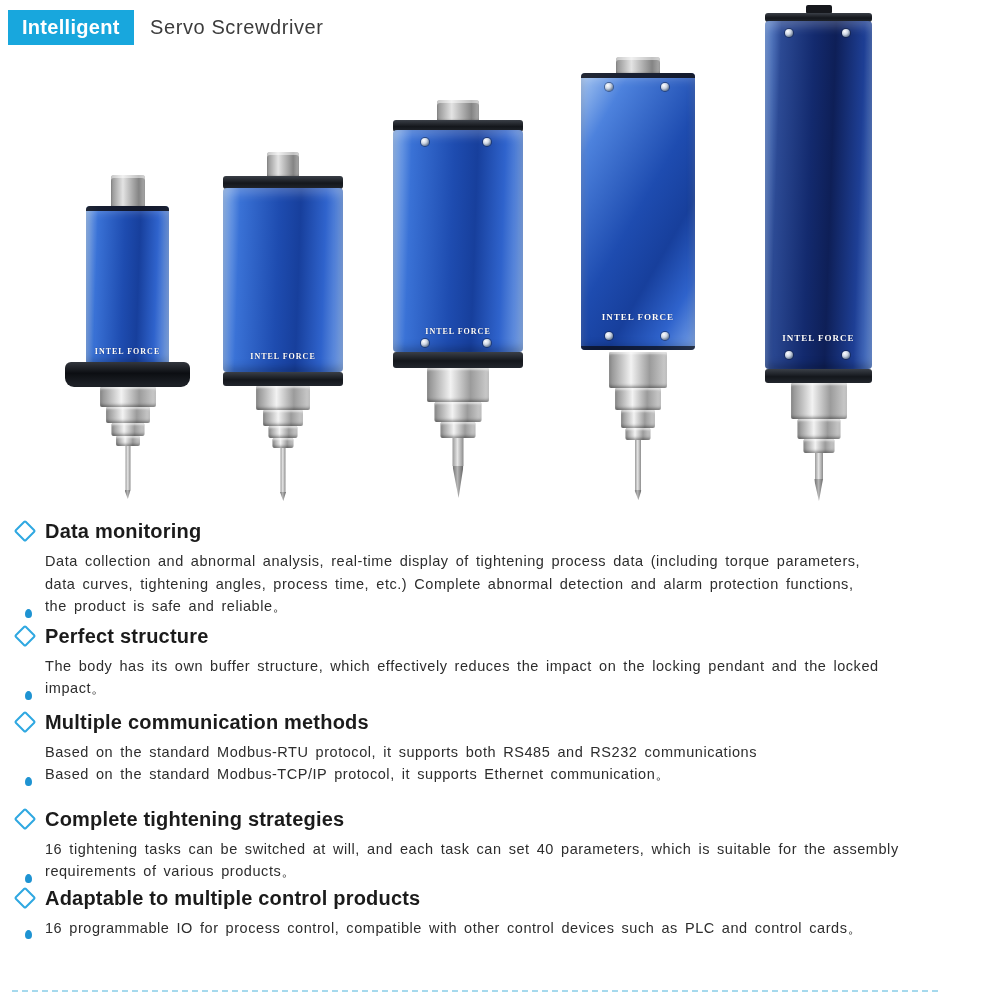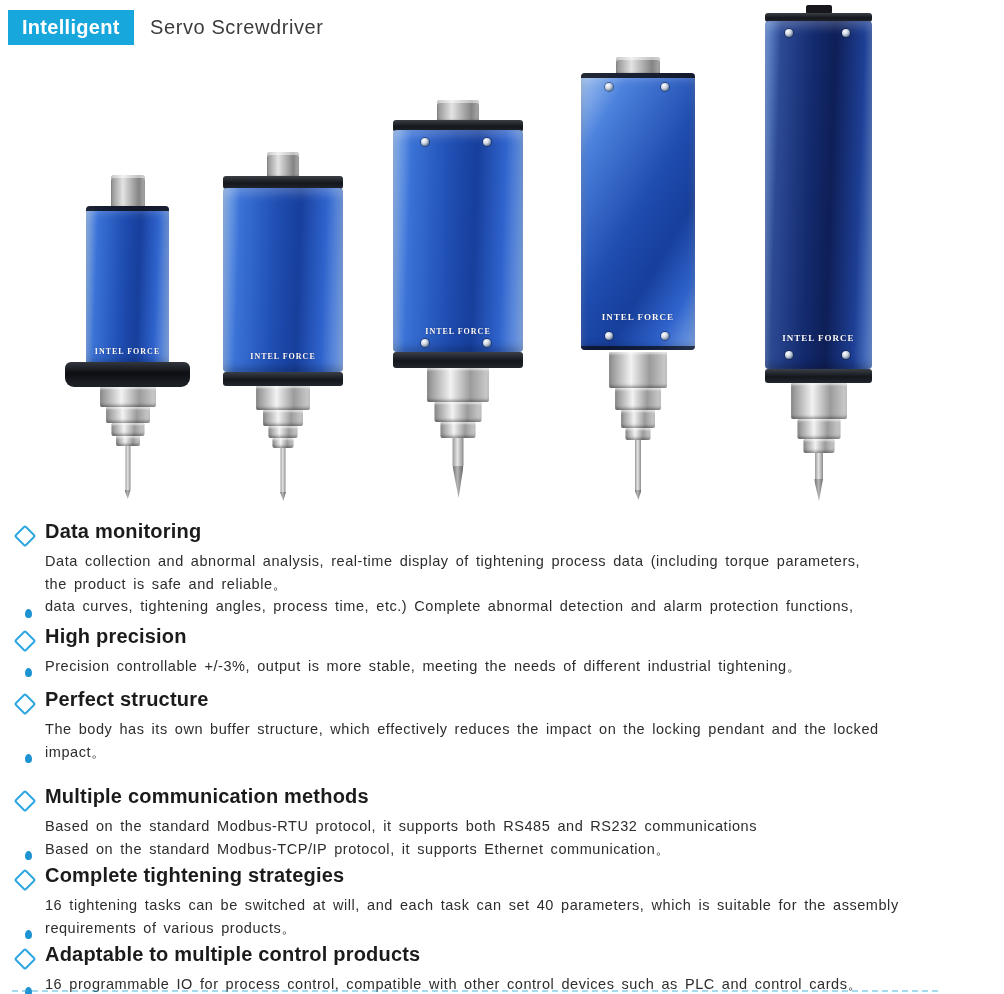--- a/index.html
+++ b/index.html
@@ -120,21 +120,21 @@
   .d5 .s3{top:434px;width:31px;height:14px;}
   .d5 .bit{top:448px;width:8px;height:26px;}
   .d5 .tip{top:474px;width:9px;height:22px;}
 
   
   .sections{position:absolute;top:514px;left:14px;right:16px;padding-top:4px;}
   .section{margin-bottom:2px;}
   .section:nth-of-type(1){margin-bottom:5px;}
   .section:nth-of-type(2){margin-bottom:9px;}
   .section:nth-of-type(3){margin-bottom:20px;}
-  .sec-head{display:flex;align-items:flex-end;margin-bottom:6px;}
+  .sec-head{display:flex;align-items:center;margin-bottom:6px;}
   .diamond{width:12px;height:12px;border:2px solid #2FA8E1;transform:rotate(45deg);
            border-radius:2px;margin:0 12px 0 3px;flex:0 0 auto;background:#ffffff;}
   .sec-head h2{margin:0;font-size:20px;line-height:26px;color:#1B1B1B;font-weight:bold;
            letter-spacing:.2px;}
   .sec-body{display:flex;align-items:flex-end;}
   .dot{flex:0 0 auto;width:7px;height:9px;margin:6px 13px 0 11px;background:#1E93D2;
        border-radius:50% 50% 45% 45% / 55% 55% 45% 45%;}
   .sec-body p{margin:0;font-size:14.5px;line-height:22.5px;color:#2D2D2D;
        letter-spacing:.55px;word-spacing:2.5px;}
   .ln{display:block;}
@@ -243,39 +243,26 @@
 
     <div class="section">
       <div class="sec-head">
         <span class="diamond"></span>
         <h2>Data monitoring</h2>
       </div>
       <div class="sec-body">
         <span class="dot"></span>
         <p>
           <span class="ln">Data collection and abnormal analysis, real-time display of tightening process data (including torque parameters,</span>
+          <span class="ln">data curves, tightening angles, process time, etc.) Complete abnormal detection and alarm protection functions,</span>
           <span class="ln">the product is safe and reliable。</span>
-          <span class="ln">data curves, tightening angles, process time, etc.) Complete abnormal detection and alarm protection functions,</span>
-        </p>
-      </div>
-    </div>
-
-    <div class="section">
-      <div class="sec-head">
-        <span class="diamond"></span>
-        <h2>High precision</h2>
-      </div>
-      <div class="sec-body">
-        <span class="dot"></span>
-        <p>
-          <span class="ln">Precision controllable +/-3%, output is more stable, meeting the needs of different industrial tightening。</span>
-          <span class="ln"></span>
-        </p>
-      </div>
-    </div>
+        </p>
+      </div>
+    </div>
+
 
     <div class="section">
       <div class="sec-head">
         <span class="diamond"></span>
         <h2>Perfect structure</h2>
       </div>
       <div class="sec-body">
         <span class="dot"></span>
         <p>
           <span class="ln">The body has its own buffer structure, which effectively reduces the impact on the locking pendant and the locked</span>

